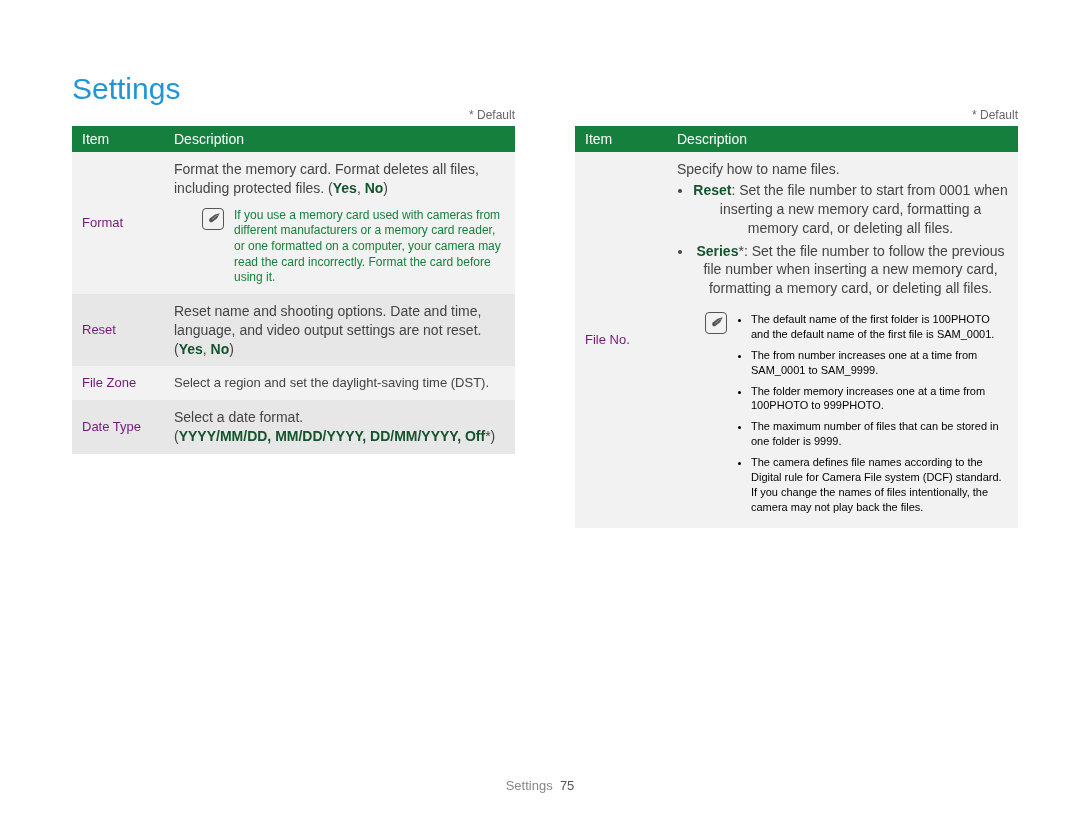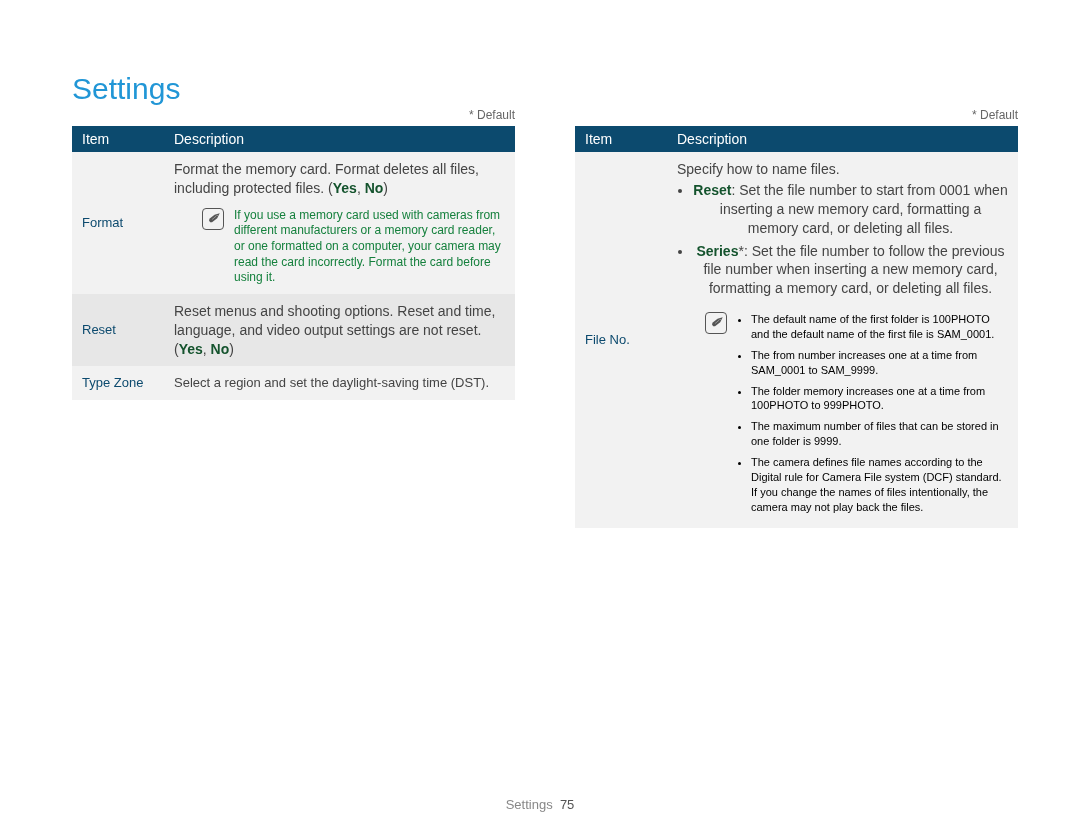--- a/index.html
+++ b/index.html
@@ -41,40 +41,40 @@
     font-size: 12px;
     color: #666;
     margin-bottom: 4px;
   }
   table {
     width: 100%;
     border-collapse: collapse;
     font-size: 14px;
   }
   thead th {
-    background: #0c4a6e;
+    background: #15803d;
     color: #fff;
     font-weight: 400;
     text-align: left;
     padding: 5px 10px;
     font-size: 14px;
   }
   thead th:first-child { width: 92px; }
   tbody tr:nth-child(odd)  td { background: #f2f2f2; }
   tbody tr:nth-child(even) td { background: #e7e7e7; }
   tbody td {
     padding: 8px 10px;
     vertical-align: top;
     font-size: 14px;
     color: #444;
     line-height: 1.35;
   }
   tbody td.item {
     font-size: 13px;
-    color: #0c4a6e;
+    color: #701a75;
     vertical-align: middle;
   }
   .bold { font-weight: 700; color: #14532d; }
   .note-box {
     display: flex;
     gap: 10px;
     margin-top: 10px;
     margin-left: 28px;
   }
   .note-box.compact { margin-left: 0; margin-top: 6px; }
@@ -108,21 +108,21 @@
     list-style: disc;
     padding-left: 14px;
     font-size: 11px;
     color: #000000;
     line-height: 1.35;
   }
   ul.note-bullets li { margin-bottom: 6px; }
   .footer {
     position: absolute;
     left: 0; right: 0;
-    bottom: 3px;
+    bottom: 22px;
     text-align: center;
     font-size: 13px;
     color: #888;
   }
   .footer .num { color: #555; }
 </style>
 </head>
 <body>
 
 <div class="page">
@@ -148,27 +148,34 @@
                 <div class="note-icon">
                     <span>✐</span>
                   </div>
                 <div class="note-text">If you use a memory card used with cameras from different manufacturers or a memory card reader, or one formatted on a computer, your camera may read the card incorrectly. Format the card before using it.</div>
               </div>
             </td>
           </tr>
           <tr>
             <td class="item">Reset</td>
             <td>
-              <span>Reset menus and shooting options. Reset and time, language, and video output settings are not reset.</span><br>
+              <span>Reset name and shooting options. Date and time, language, and video output settings are not reset.</span><br>
               <span>(</span><span class="bold">Yes</span><span>, </span><span class="bold">No</span><span>)</span>
             </td>
           </tr>
           <tr>
-            <td class="item">Type Zone</td>
+            <td class="item">File Zone</td>
             <td style="font-size:13px">Select a region and set the daylight-saving time (DST).</td>
+          </tr>
+          <tr>
+            <td class="item">Date Type</td>
+            <td>
+              <span>Select a date format.</span><br>
+              <span>(</span><span class="bold">YYYY/MM/DD, MM/DD/YYYY, DD/MM/YYYY, Off</span><span>*)</span>
+            </td>
           </tr>
         </tbody>
       </table>
     </div>
 
     <div class="col">
       <div class="default-note">* Default</div>
       <table>
         <thead>
           <tr>

